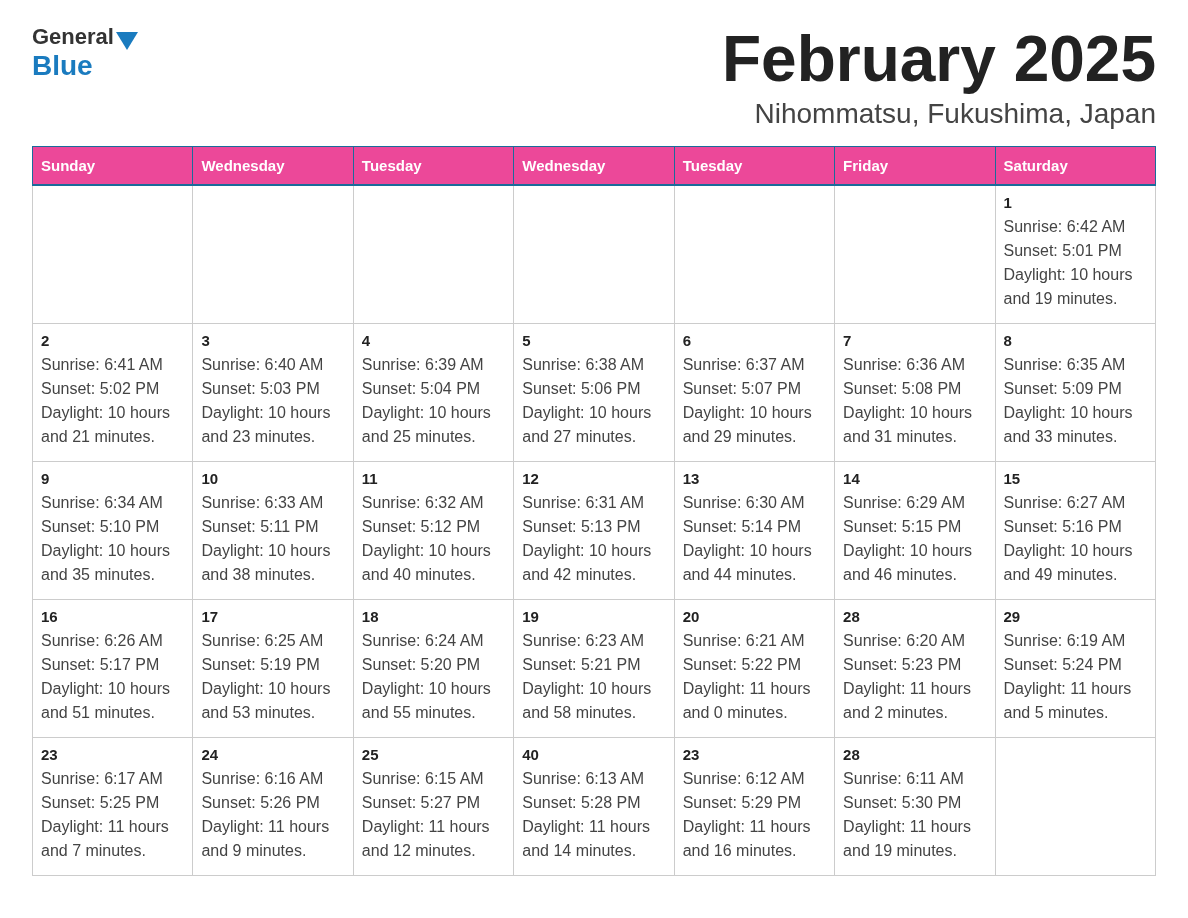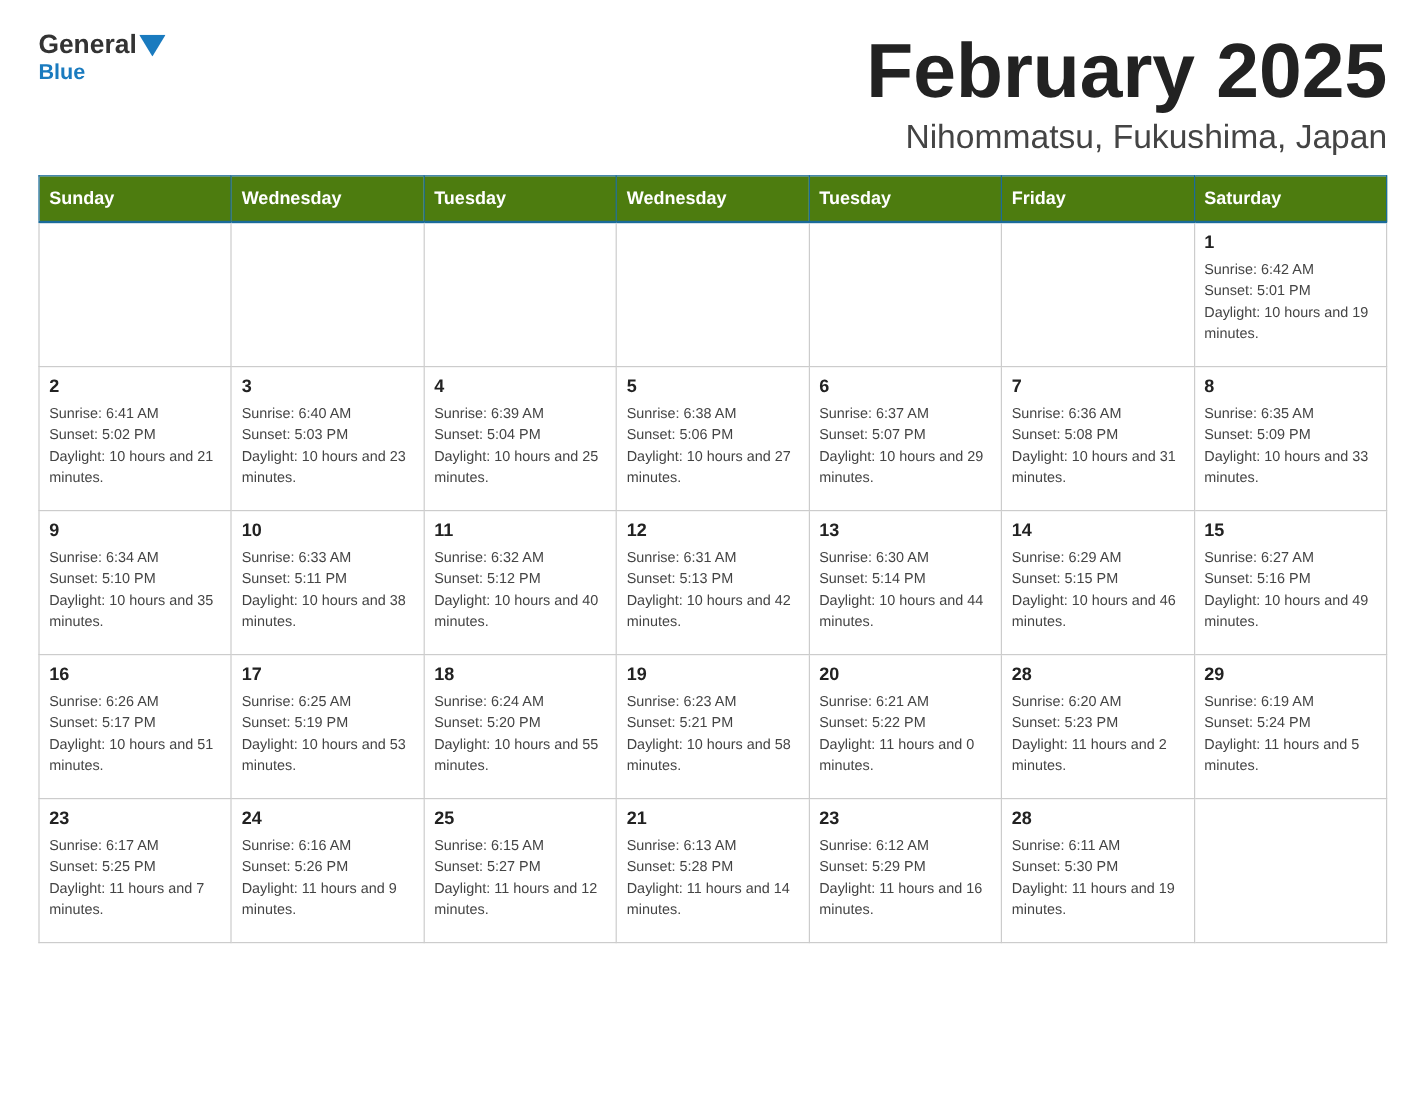--- a/index.html
+++ b/index.html
@@ -21,25 +21,25 @@
       flex-direction: column;
       align-items: flex-start;
     }
     .logo-text {
       font-size: 22px;
       font-weight: bold;
       color: #333;
     }
     .logo-line1 {
       display: flex;
-      align-items: center;
+      align-items: flex-end;
     }
     .logo-blue {
       color: #1a7bbf;
-      font-size: 18px;
+      font-size: 28px;
       font-weight: bold;
     }
     .title-block {
       text-align: right;
     }
     .cal-title {
       font-size: 64px;
       font-weight: bold;
       color: #222;
       line-height: 1.1;
@@ -48,21 +48,21 @@
       font-size: 28px;
       color: #444;
       margin-top: 4px;
     }
     table {
       width: 100%;
       border-collapse: collapse;
       table-layout: fixed;
     }
     thead tr th {
-      background: #4d7c0f;
+      background: #ec4899;
       color: #fff;
       padding: 10px 8px;
       font-size: 15px;
       font-weight: bold;
       text-align: left;
       border: 1px solid #1a6b9a;
     }
     tbody tr td {
       vertical-align: top;
       padding: 8px 8px 12px 8px;
@@ -75,21 +75,21 @@
       border-top: 2px solid #1a6b9a;
     }
     tbody tr td .day-num {
       font-size: 15px;
       font-weight: bold;
       color: #222;
       display: block;
       margin-bottom: 4px;
     }
     tbody tr td .day-info {
-      font-size: 12px;
+      font-size: 16px;
       color: #444;
       line-height: 1.5;
     }
     .empty-cell { background: #fff; }
     
     tbody tr td {
       border-bottom: 1px solid #ccc;
     }
   </style>
 </head>
@@ -235,21 +235,21 @@
         </td>
         <td>
           <span class="day-num">24</span>
           <div class="day-info">Sunrise: 6:16 AM<br>Sunset: 5:26 PM<br>Daylight: 11 hours and 9 minutes.</div>
         </td>
         <td>
           <span class="day-num">25</span>
           <div class="day-info">Sunrise: 6:15 AM<br>Sunset: 5:27 PM<br>Daylight: 11 hours and 12 minutes.</div>
         </td>
         <td>
-          <span class="day-num">21</span>
+          <span class="day-num">40</span>
           <div class="day-info">Sunrise: 6:13 AM<br>Sunset: 5:28 PM<br>Daylight: 11 hours and 14 minutes.</div>
         </td>
         <td>
           <span class="day-num">23</span>
           <div class="day-info">Sunrise: 6:12 AM<br>Sunset: 5:29 PM<br>Daylight: 11 hours and 16 minutes.</div>
         </td>
         <td>
           <span class="day-num">28</span>
           <div class="day-info">Sunrise: 6:11 AM<br>Sunset: 5:30 PM<br>Daylight: 11 hours and 19 minutes.</div>
         </td>

